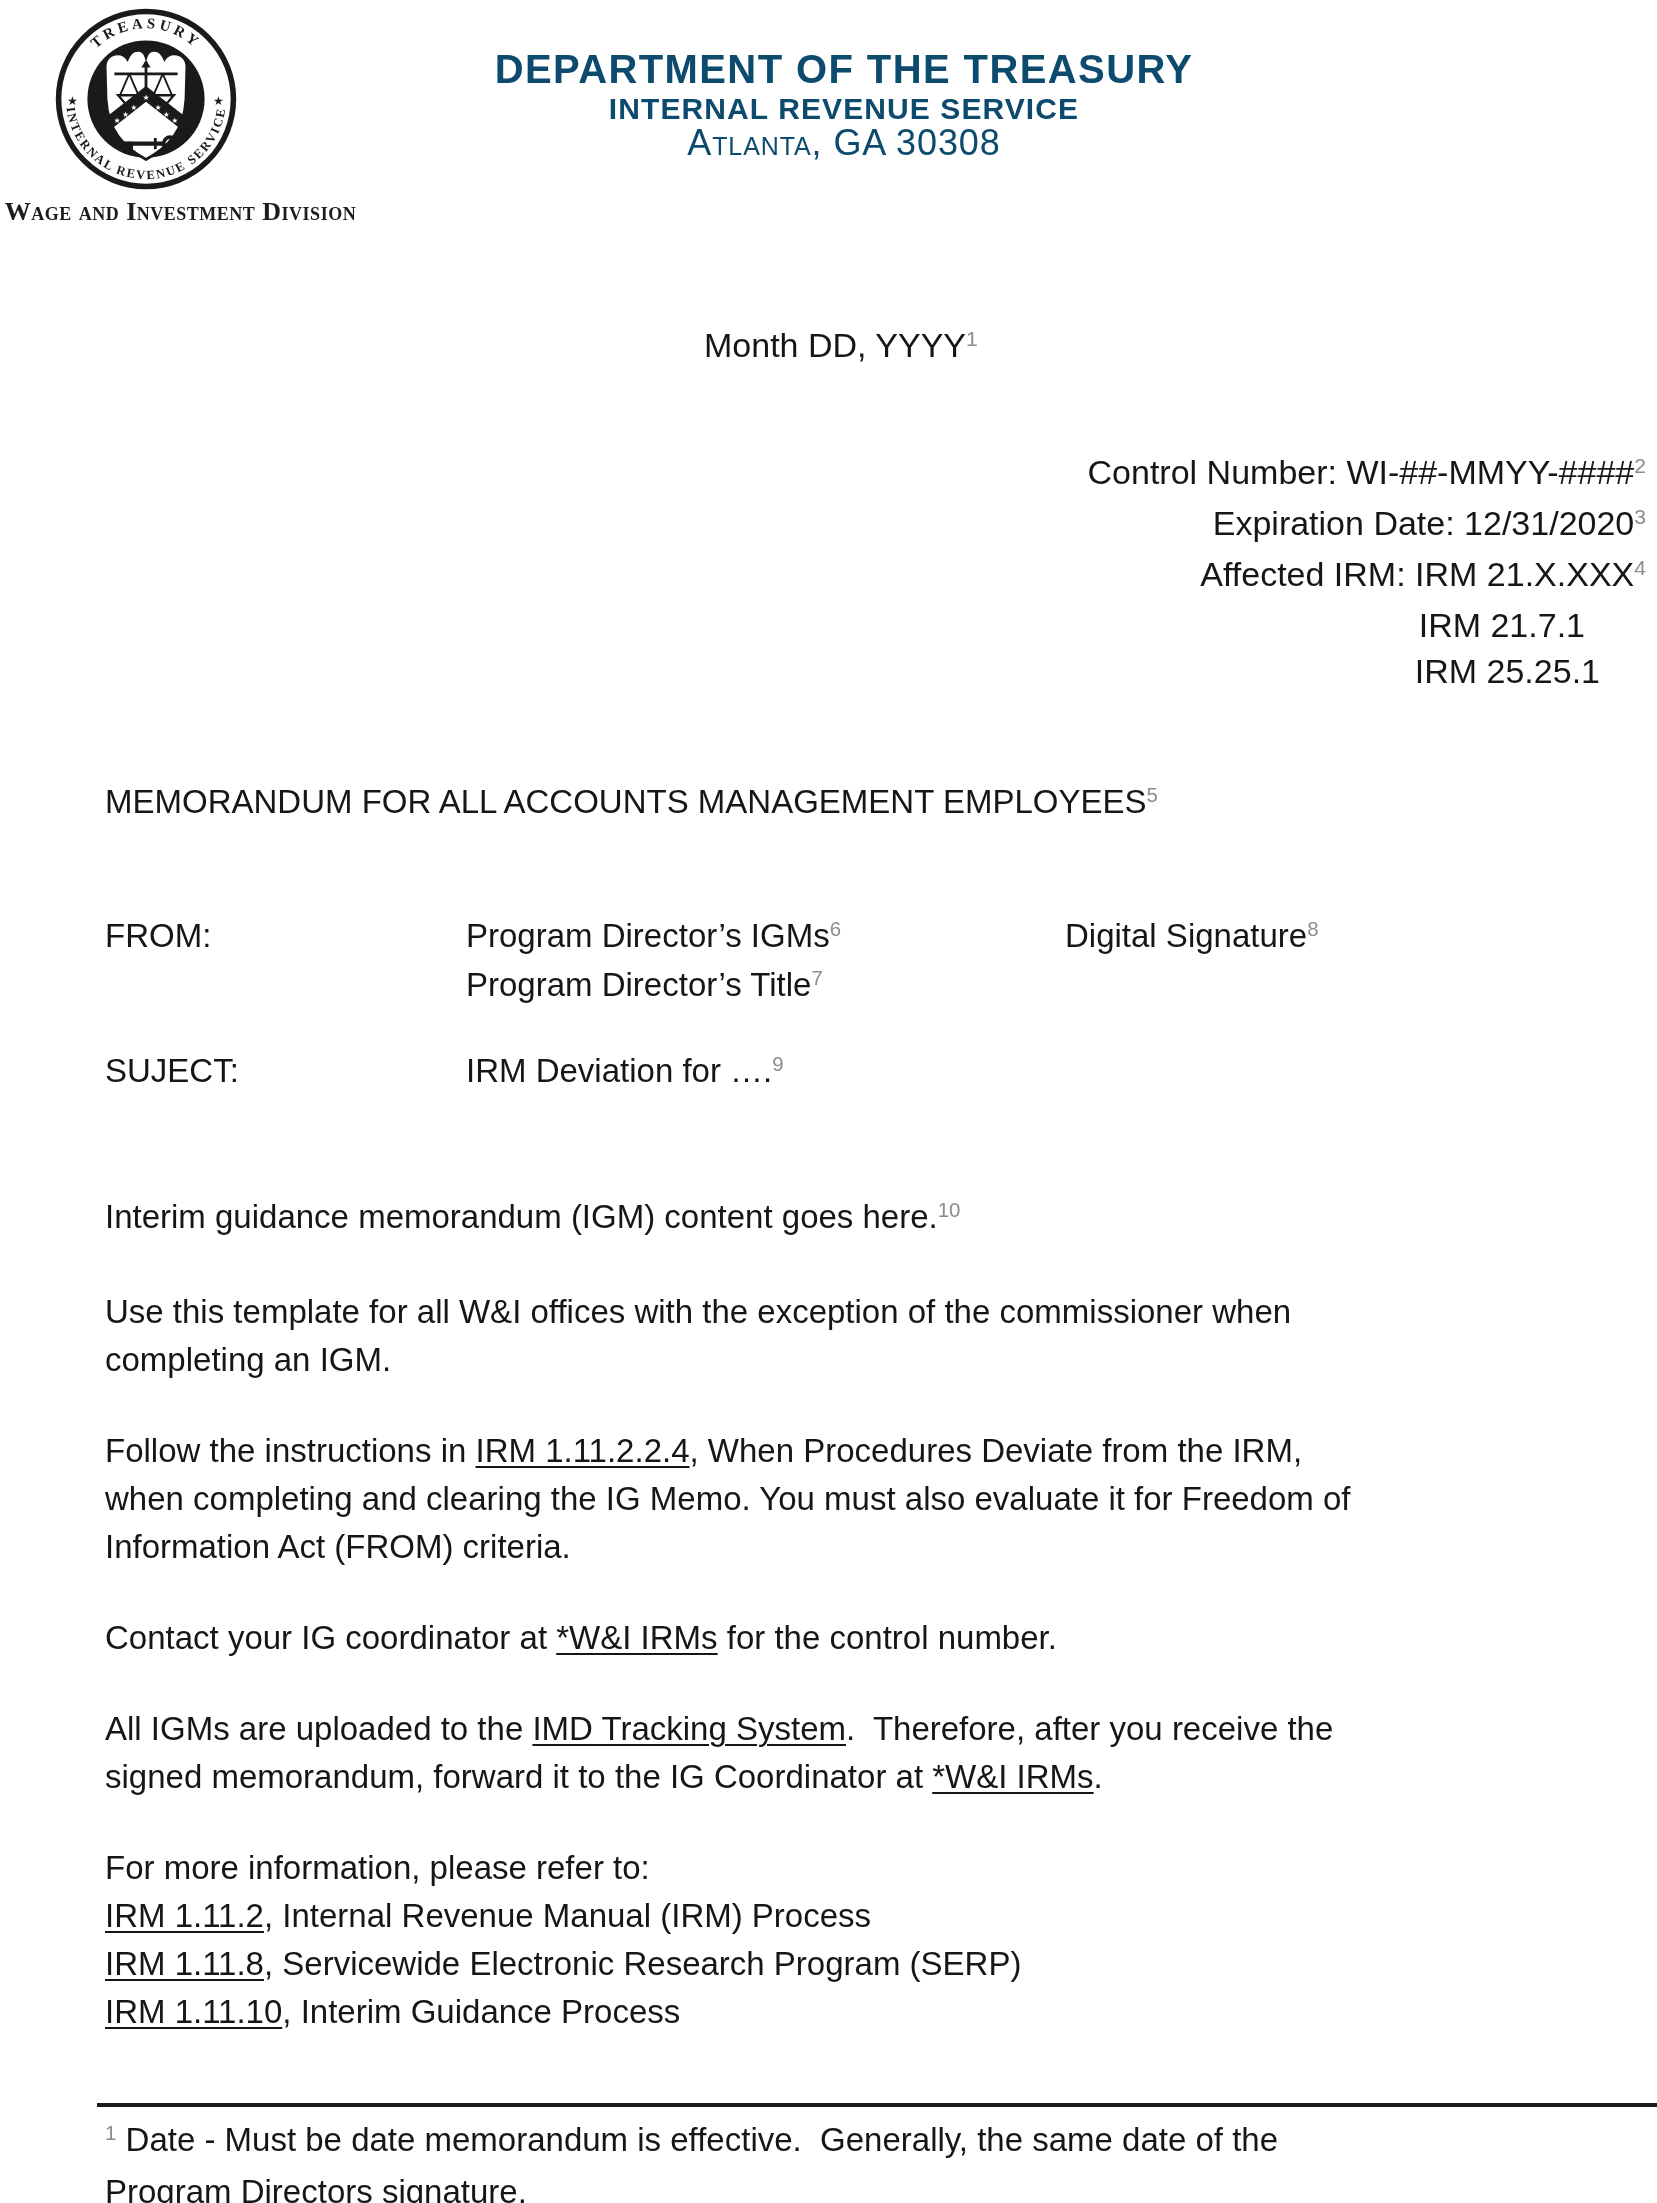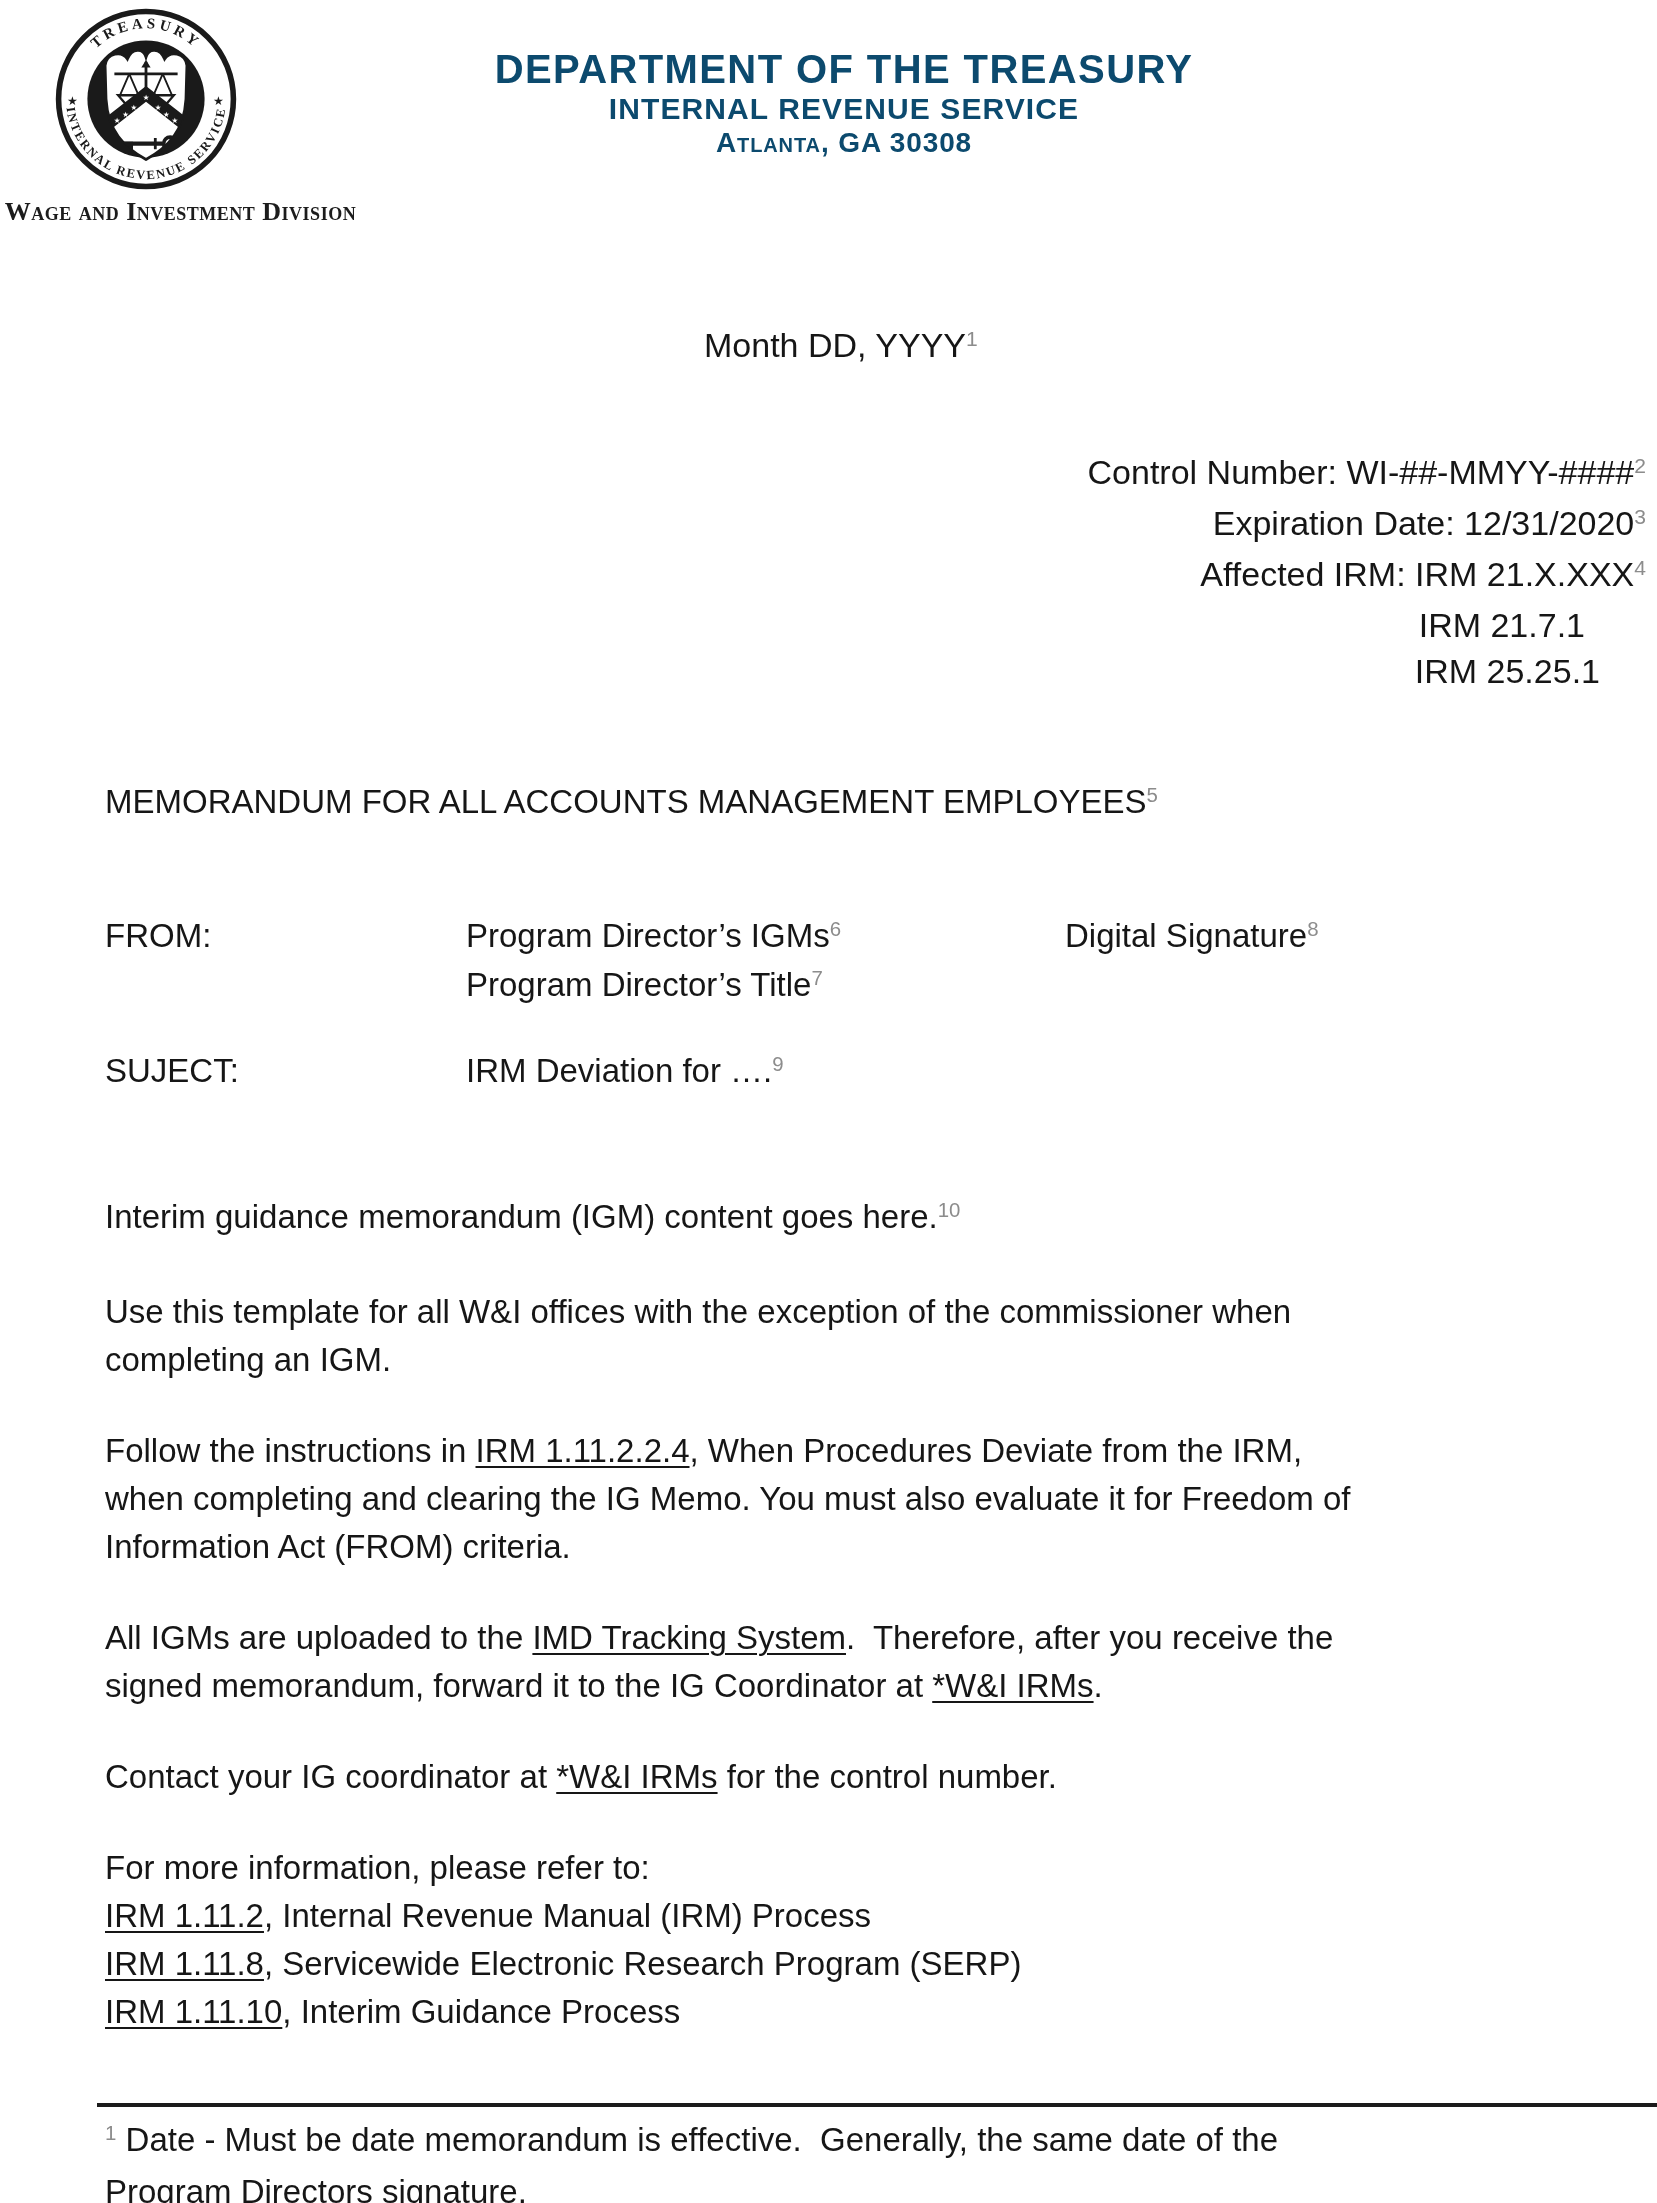--- a/index.html
+++ b/index.html
@@ -16,21 +16,21 @@
   .seal{position:absolute;left:53px;top:5.6px;}
   .division{
     position:absolute;left:4.7px;top:197px;
     font-family:"Liberation Serif", serif;
     font-variant:small-caps;font-weight:bold;
     font-size:26px;letter-spacing:0.5px;color:#1c1c1c;
   }
   .letterhead{position:absolute;left:30px;top:47px;width:1628px;text-align:center;color:#0c4a6e;}
   .lh1{font-size:40px;font-weight:bold;letter-spacing:1.4px;line-height:45px;}
   .lh2{font-size:30px;font-weight:bold;letter-spacing:1.1px;line-height:34px;}
-  .lh3{font-size:28px;font-weight:bold;letter-spacing:0.9px;line-height:34px;}
+  .lh3{font-size:36px;font-weight:normal;letter-spacing:0.9px;line-height:34px;}
   .smallcaps{font-variant:small-caps;}
   
   .date{position:absolute;left:704px;top:326px;font-size:34px;}
   .control{
     position:absolute;right:12px;top:449px;
     font-size:34px;line-height:46px;text-align:right;
   }
   .pad65{padding-right:61px;}
   .pad49{padding-right:46px;}
   .memoline{position:absolute;left:105px;top:783px;font-size:33px;}
@@ -140,22 +140,22 @@
   <div class="fld from-name"><span>Program Director’s IGMs</span><span class="sup">6</span></div>
   <div class="fld signature"><span>Digital Signature</span><span class="sup">8</span></div>
   <div class="fld from-title"><span>Program Director’s Title</span><span class="sup">7</span></div>
   <div class="lbl subject-label">SUJECT:</div>
   <div class="fld subject-value"><span>IRM Deviation for ….</span><span class="sup">9</span></div>
 
   <div class="bodytext">
     <p><span>Interim guidance memorandum (IGM) content goes here.</span><span class="sup">10</span></p>
     <p><span>Use this template for all W&amp;I offices with the exception of the commissioner when</span><br><span>completing an IGM.</span></p>
     <p><span>Follow the instructions in </span><span class="link">IRM 1.11.2.2.4</span><span>, </span><span class="italic">When Procedures Deviate from the IRM</span><span>,</span><br><span>when completing and clearing the IG Memo. You must also evaluate it for Freedom of</span><br><span>Information Act (FROM) criteria.</span></p>
+    <p><span>Contact your IG coordinator at </span><span class="link">*W&amp;I IRMs</span><span> for the control number.</span></p>
     <p><span>All IGMs are uploaded to the </span><span class="link">IMD Tracking System</span><span>.  Therefore, after you receive the</span><br><span>signed memorandum, forward it to the IG Coordinator at </span><span class="link">*W&amp;I IRMs</span><span>.</span></p>
-    <p><span>Contact your IG coordinator at </span><span class="link">*W&amp;I IRMs</span><span> for the control number.</span></p>
     <p><span>For more information, please refer to:</span><br><span class="link">IRM 1.11.2</span><span>, </span><span class="italic">Internal Revenue Manual (IRM) Process</span><br><span class="link">IRM 1.11.8</span><span>, </span><span class="italic">Servicewide Electronic Research Program (SERP)</span><br><span class="link">IRM 1.11.10</span><span>, Interim Guidance Process</span></p>
   </div>
 
   <div class="footrule"></div>
   <div class="footnote"><span class="sup">1</span><span> Date - Must be date memorandum is effective.  Generally, the same date of the</span><br><span>Program Directors signature.</span></div>
 
 </div>
 
 
 </body></html>

